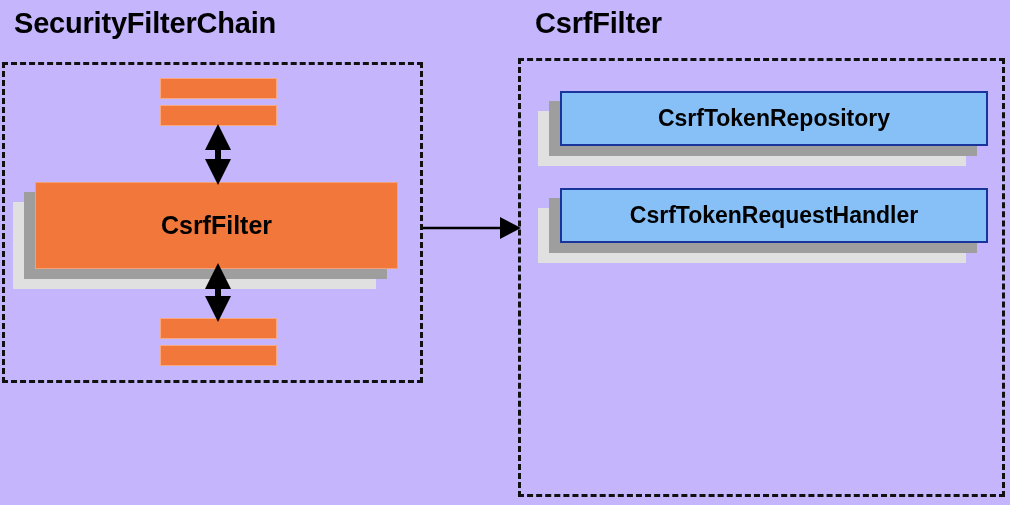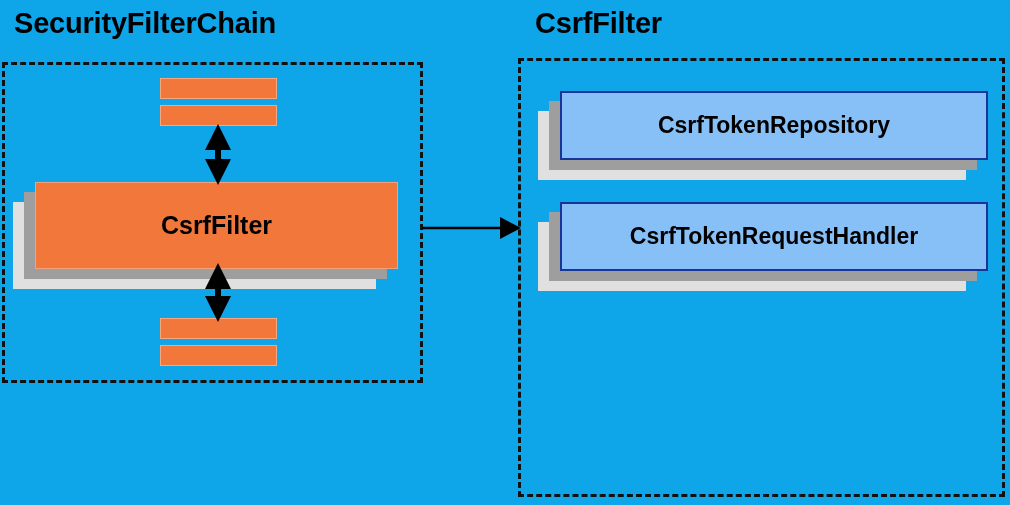--- a/index.html
+++ b/index.html
@@ -7,21 +7,21 @@
     padding: 0;
     background: #ffffff;
   }
   body {
     font-family: "Liberation Sans", sans-serif;
   }
   #canvas {
     position: relative;
     width: 1010px;
     height: 505px;
-    background: #0ea5e9;
+    background: #c4b5fd;
     overflow: hidden;
   }
 
   
   .panel-title {
     position: absolute;
     font-size: 29px;
     font-weight: bold;
     color: #000000;
     letter-spacing: -0.2px;
@@ -111,24 +111,24 @@
   }
   .blue-label {
     font-size: 23px;
     font-weight: bold;
     color: #000000;
     white-space: nowrap;
   }
   .blue-box {
     left: 560px;
     width: 428px;
-    height: 69px;
+    height: 55px;
   }
   #collab-0 { top: 91px;  }
-  #collab-1 { top: 202px; text-align: center; }
+  #collab-1 { top: 188px; text-align: center; }
   #collab-2 { top: 289px; }
   #collab-3 { top: 389px; }
 
   
   #arrow-layer {
     position: absolute;
     left: 0; top: 0;
     width: 1010px; height: 505px;
     pointer-events: none;
   }

